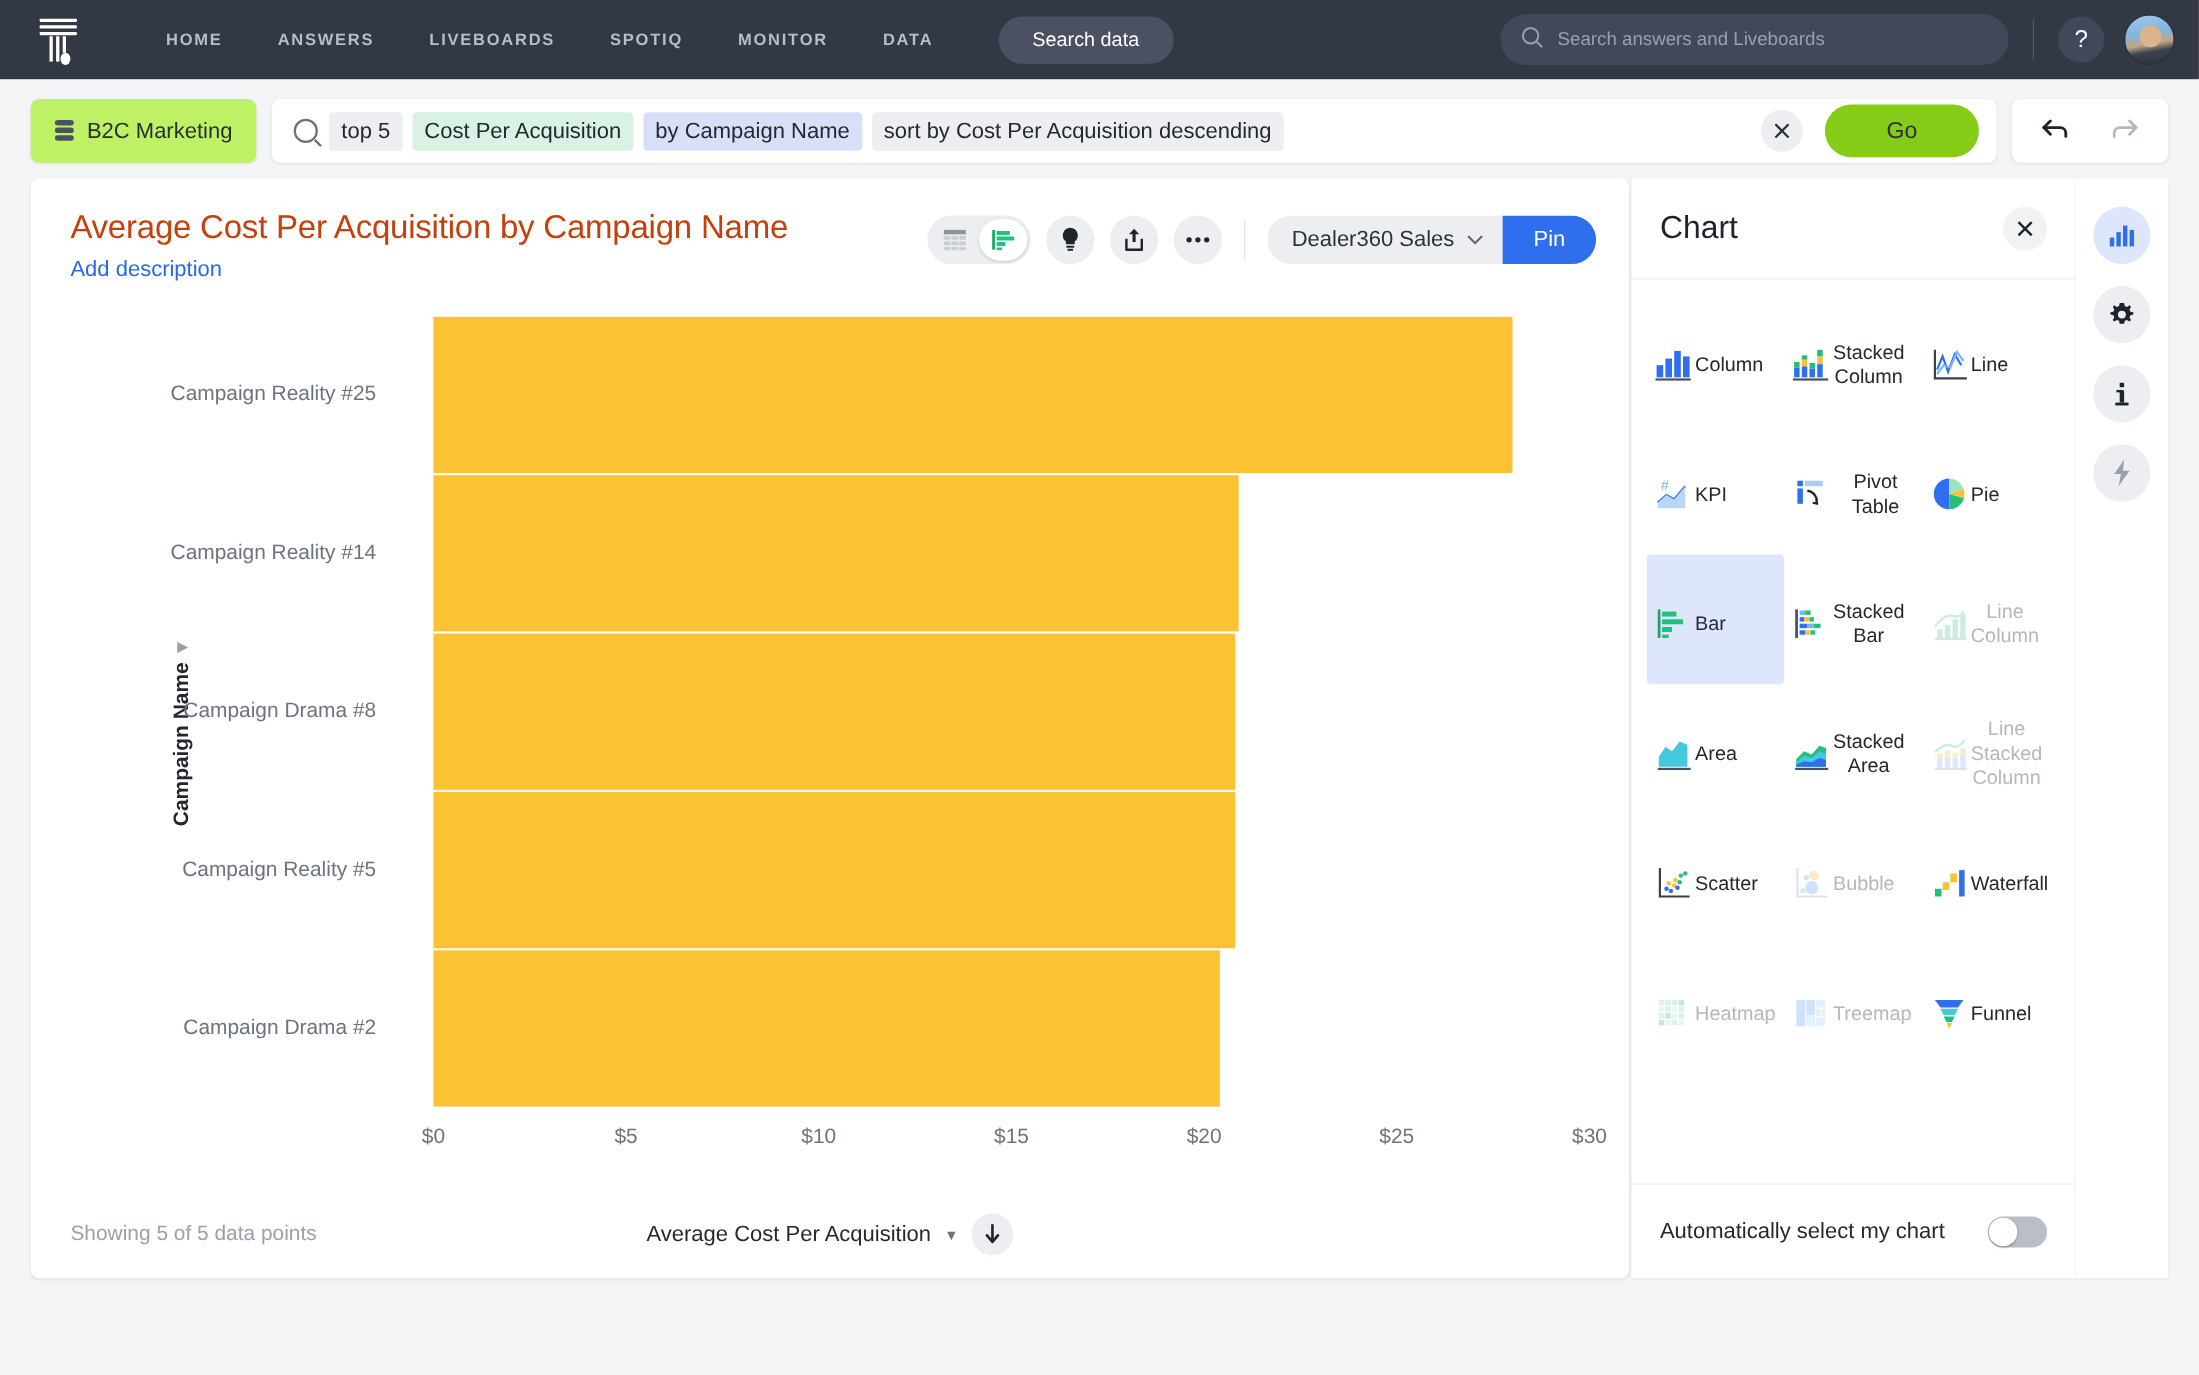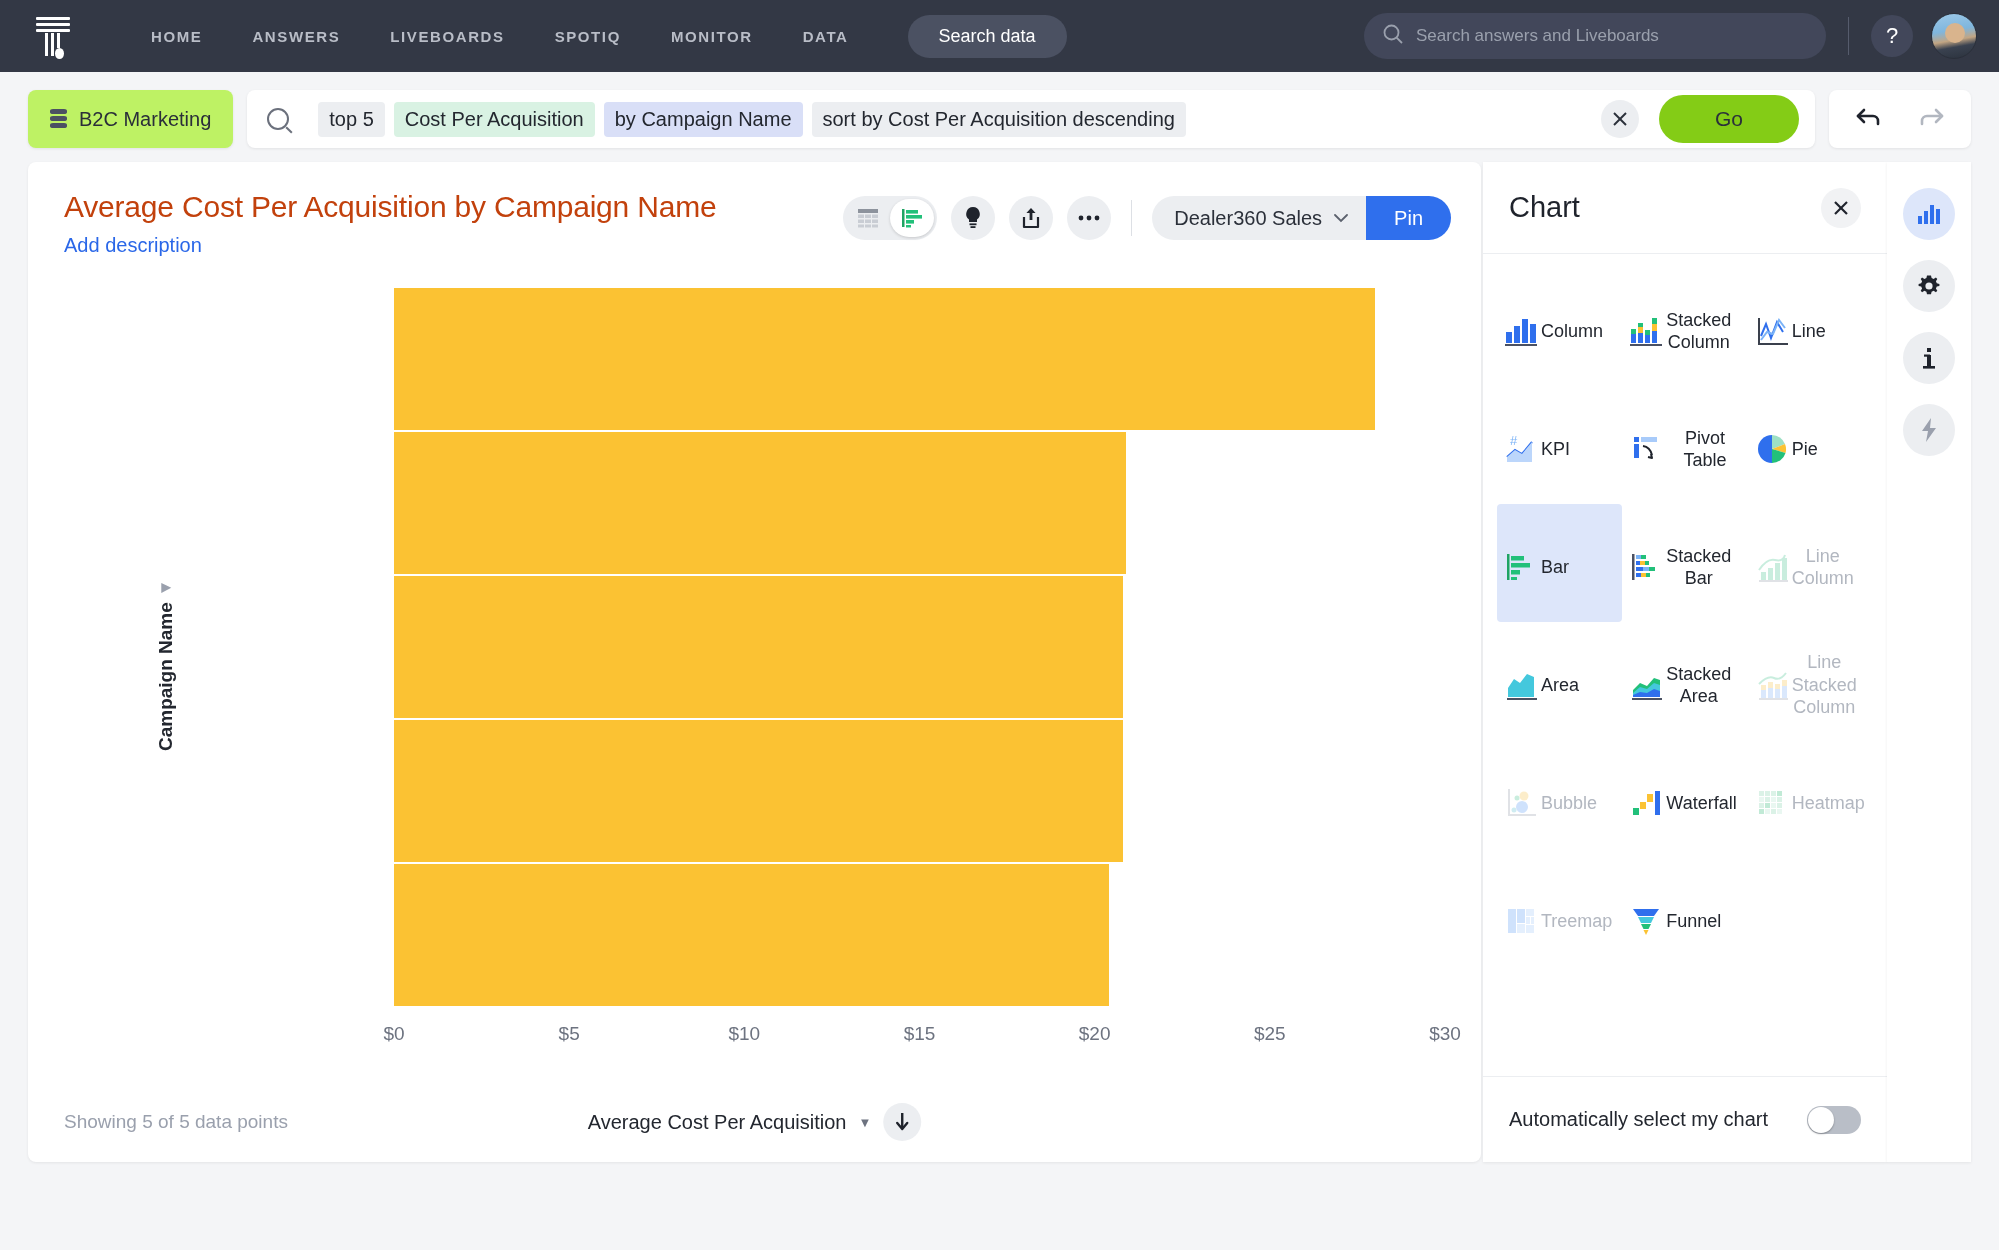--- a/index.html
+++ b/index.html
@@ -66,21 +66,21 @@
   .stack-icon { width: 17px; height: 20px; position: relative; }
   .stack-icon i { position: absolute; left: 0; width: 17px; height: 5px; background: #4b5162; border-radius: 3px/2px; }
   .stack-icon i:nth-child(1){ top:0 } .stack-icon i:nth-child(2){ top:7px } .stack-icon i:nth-child(3){ top:14px }
 
   .searchbar {
     flex: 1; background: #fff; border-radius: 8px; height: 58px; display: flex; align-items: center;
     padding: 0 16px 0 20px; box-shadow: 0 1px 3px rgba(0,0,0,.08); gap: 10px; min-width: 0;
   }
   .magnifier { width: 22px; height: 22px; border: 2px solid #6b707c; border-radius: 50%; position: relative; flex: none; }
   .magnifier::after { content:""; position:absolute; width:2px; height:8px; background:#6b707c; right:-3px; bottom:-6px; transform:rotate(-45deg); }
-  .tokens { display: flex; align-items: center; gap: 9px; flex: 1; min-width: 0; margin-left: 19px; }
+  .tokens { display: flex; align-items: center; gap: 9px; flex: 1; min-width: 0; }
   .token { font-size: 20px; color: #23272f; padding: 6px 11px; border-radius: 4px; white-space: nowrap; cursor: pointer; }
   .token.plain { background: #eceef1; }
   .token.measure { background: #d9f2e3; }
   .token.attribute { background: #d9dff7; }
   .clear-btn {
     width: 38px; height: 38px; border-radius: 50%; background: #eceef1; display: flex;
     align-items: center; justify-content: center; cursor: pointer; flex: none; margin-right: 10px;
   }
   .go-btn {
     background: #84cc16; color: #2b303a; font-size: 21px; border-radius: 24px;
@@ -351,20 +351,27 @@
           <div class="pin-btn">Pin</div>
         </div>
       </div>
     </div>
 
     <div class="plot">
       <div class="ylabel-rot">
         <span>Campaign Name</span>
         <span class="caret">▶</span>
       </div>
+      <div class="cat-labels">
+        <div class="cat-label">Campaign Reality #25</div>
+        <div class="cat-label">Campaign Reality #14</div>
+        <div class="cat-label">Campaign Drama #8</div>
+        <div class="cat-label">Campaign Reality #5</div>
+        <div class="cat-label">Campaign Drama #2</div>
+      </div>
       <div class="bars" id="bars">
           <div class="bar-row">
             <div class="bar" title="Campaign Reality #25: 28" style="width: 93.3333%; background: rgb(251, 194, 51);"></div>
           </div>
           <div class="bar-row">
             <div class="bar" title="Campaign Reality #14: 20.9" style="width: 69.6667%; background: rgb(251, 194, 51);"></div>
           </div>
           <div class="bar-row">
             <div class="bar" title="Campaign Drama #8: 20.8" style="width: 69.3333%; background: rgb(251, 194, 51);"></div>
           </div>
@@ -564,20 +571,37 @@
               <rect x="23" y="21" width="5" height="9" fill="#bcd6fb"></rect>
               <rect x="23" y="16" width="5" height="5" fill="#fbe0a0"></rect>
               <rect x="30" y="18" width="5" height="12" fill="#bcd6fb"></rect>
               <rect x="30" y="12" width="5" height="6" fill="#fbe0a0"></rect>
               <rect x="7" y="30" width="29" height="2" fill="#c7cbd3"></rect>
             </svg>
           </div>
           <div class="type-name" style="white-space: pre-line;">Line
 Stacked
 Column</div>
+        </div>
+        <div class="type-cell">
+          <div class="type-ico">
+            <svg width="40" height="34" viewBox="0 0 40 34">
+              <path d="M8 3 V29 H35" fill="none" stroke="#3a404c" stroke-width="2"></path>
+              <circle cx="14" cy="22" r="2" fill="#2f6fed"></circle>
+              <circle cx="18" cy="24" r="2" fill="#2f6fed"></circle>
+              <circle cx="16" cy="17" r="2" fill="#fbc233"></circle>
+              <circle cx="21" cy="19" r="2" fill="#fbc233"></circle>
+              <circle cx="22" cy="14" r="2" fill="#fbc233"></circle>
+              <circle cx="26" cy="16" r="2" fill="#22c07a"></circle>
+              <circle cx="27" cy="10" r="2" fill="#22c07a"></circle>
+              <circle cx="31" cy="8" r="2" fill="#22c07a"></circle>
+              <circle cx="24" cy="21" r="2" fill="#2f6fed"></circle>
+            </svg>
+          </div>
+          <div class="type-name" style="white-space: pre-line;">Scatter</div>
         </div>
         <div class="type-cell disabled">
           <div class="type-ico" style="opacity: 0.55;">
             <svg width="40" height="34" viewBox="0 0 40 34">
               <path d="M8 3 V29 H35" fill="none" stroke="#c7cbd3" stroke-width="2"></path>
               <circle cx="13" cy="24" r="2.5" fill="#a8dde6"></circle>
               <circle cx="21" cy="21" r="6" fill="#a8cbfa"></circle>
               <circle cx="23" cy="10" r="4.5" fill="#fbe0a0"></circle>
               <circle cx="16" cy="12" r="2.5" fill="#9de0c4"></circle>
             </svg>

